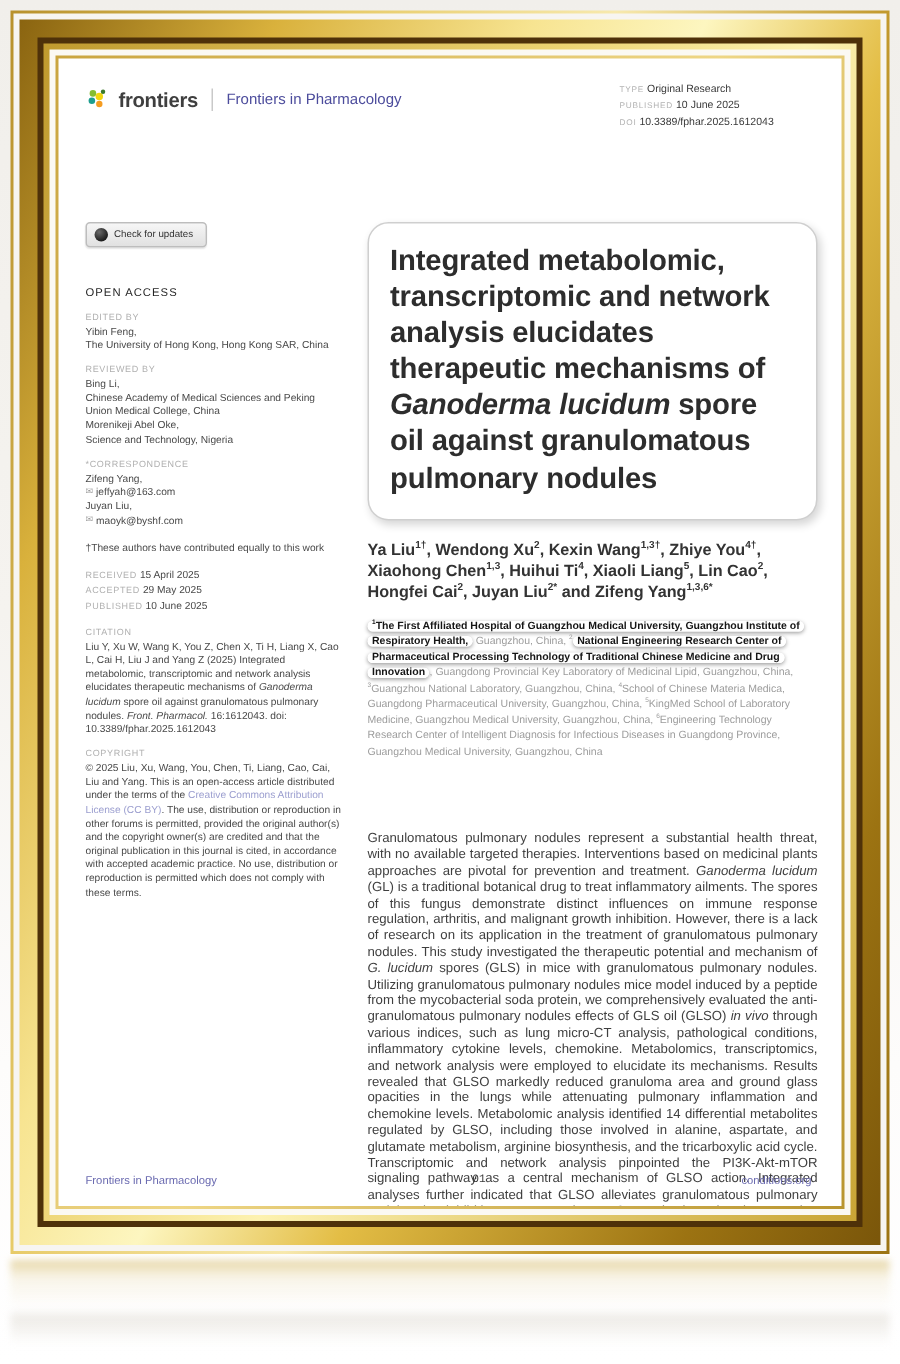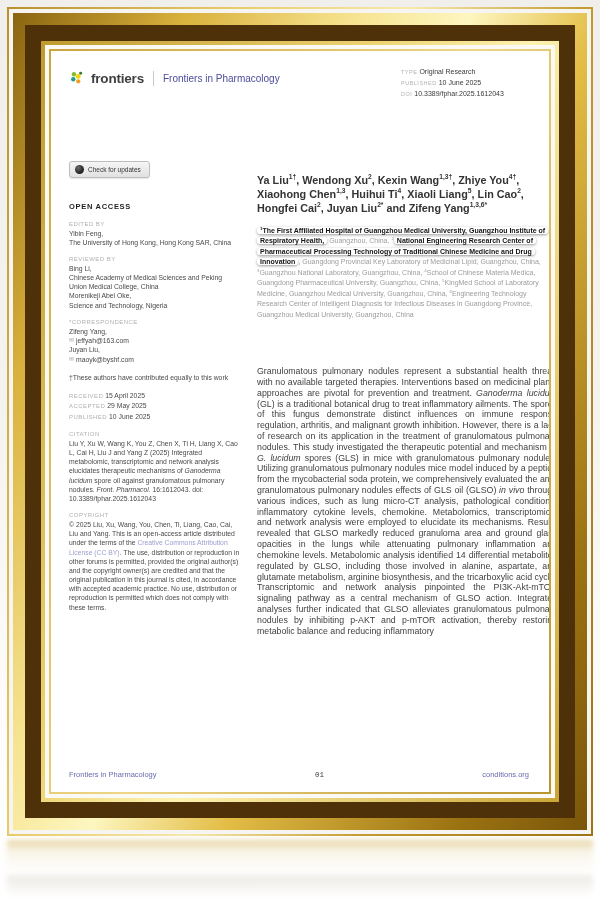--- a/index.html
+++ b/index.html
@@ -7,21 +7,21 @@
   body { font-family:"Liberation Sans", sans-serif; width:600px; }
 
   .scene { position:relative; width:600px; height:909px; overflow:hidden;
            background:linear-gradient(180deg,#f1efeb 0%,#f5f3ef 45%,#fdfcfb 78%,#ffffff 100%); }
 
   
   .frame { position:absolute; left:7px; top:7px; width:586px; height:829px; }
   .f1  { height:100%; padding:2px;  background:linear-gradient(105deg,#b8912c,#e8cc6a 28%,#f7e9ae 50%,#c39a2e 72%,#9c7414); }
   .f1g { height:100%; padding:4px;  background:#f7f5f1; }
   .f2  { height:100%; padding:12px; background:linear-gradient(115deg,#8a6410 0%,#d9b13c 18%,#f7e491 36%,#fdf6c0 48%,#e3bd45 62%,#9c7312 86%,#7a560a 100%); }
-  .f3  { height:100%; padding:16px;  background:#4e3109; }
+  .f3  { height:100%; padding:4px;  background:#4e3109; }
   .f4  { height:100%; padding:4px;  background:linear-gradient(115deg,#c09a2e,#ecd372 38%,#fdf2b0 56%,#c9a535 100%); }
   .f5  { height:100%; padding:4px;  background:#fbf9f3; }
   .f6  { height:100%; padding:2px;  background:linear-gradient(115deg,#caa53f,#eed685 50%,#b9952f); }
   .page{ height:100%; background:#ffffff; position:relative; overflow:hidden; }
 
   .reflection { position:absolute; left:7px; width:586px; top:840px; height:62px; filter:blur(2.5px);
     background:linear-gradient(180deg, rgba(216,189,110,.6) 0%, rgba(243,236,214,.5) 20%,
       rgba(255,255,255,0) 52%, rgba(226,222,214,.55) 62%, rgba(255,255,255,0) 92%); }
 
   
@@ -39,21 +39,21 @@
   .cols { display:flex; gap:16px; margin-top:60px; }
   .sidebar { width:172px; flex:none; }
   .main { width:300px; flex:none; }
 
   
   .check-btn { display:inline-flex; align-items:center; gap:4px; background:linear-gradient(#f6f6f6,#e1e1e1);
     border:1px solid #bdbdbd; border-radius:3px; padding:3px 8px 3px 5px; font-size:6.5px; color:#333;
     box-shadow:0 1px 1px rgba(0,0,0,.1); cursor:pointer; }
   .crossmark { width:9px; height:9px; border-radius:50%;
     background:radial-gradient(circle at 35% 30%, #6a6a6a, #1e1e1e 70%); }
-  .oa { font-size:7.5px; font-weight:bold; letter-spacing:.7px; color:#1f1f1f; margin:24px 0 10px; }
+  .oa { font-size:7.5px; font-weight:normal; letter-spacing:.7px; color:#1f1f1f; margin:24px 0 10px; }
   .sec { margin-bottom:9px; }
   .sec-label { font-size:6px; color:#b0b0b0; letter-spacing:.45px; margin-bottom:2px; }
   .sec-body { font-size:6.8px; color:#494949; line-height:1.35; }
   .pre { white-space:pre-line; }
   .mail-line { display:flex; align-items:center; gap:2px; font-size:6.8px; color:#494949; line-height:1.4; }
   .mail-icon { font-size:6px; color:#9a9a9a; }
   .date-row { font-size:6.8px; color:#494949; line-height:1.5; }
   .date-row .sec-label { display:inline; margin-right:2px; }
   .cc-link { color:#9b9ecf; cursor:pointer; }
   sup { font-size:62%; line-height:0; }
@@ -161,20 +161,23 @@
                 <div class="sec-body">Liu Y, Xu W, Wang K, You Z, Chen X, Ti H, Liang X, Cao L, Cai H, Liu J and Yang Z (2025) Integrated metabolomic, transcriptomic and network analysis elucidates therapeutic mechanisms of <i>Ganoderma lucidum</i> spore oil against granulomatous pulmonary nodules. <i>Front. Pharmacol.</i> 16:1612043. doi: 10.3389/fphar.2025.1612043</div>
               </div>
 
               <div class="sec">
                 <div class="sec-label">COPYRIGHT</div>
                 <div class="sec-body"><span>© 2025 Liu, Xu, Wang, You, Chen, Ti, Liang, Cao, Cai, Liu and Yang. This is an open-access article distributed under the terms of the </span><span class="cc-link">Creative Commons Attribution License (CC BY)</span><span>. The use, distribution or reproduction in other forums is permitted, provided the original author(s) and the copyright owner(s) are credited and that the original publication in this journal is cited, in accordance with accepted academic practice. No use, distribution or reproduction is permitted which does not comply with these terms.</span></div>
               </div>
             </div>
 
             <div class="main">
+              <div class="title-box">
+                <div class="title">Integrated metabolomic, transcriptomic and network analysis elucidates therapeutic mechanisms of <i>Ganoderma lucidum</i> spore oil against granulomatous pulmonary nodules</div>
+              </div>
               <div class="authors">Ya Liu<sup>1†</sup>, Wendong Xu<sup>2</sup>, Kexin Wang<sup>1,3†</sup>, Zhiye You<sup>4†</sup>, Xiaohong Chen<sup>1,3</sup>, Huihui Ti<sup>4</sup>, Xiaoli Liang<sup>5</sup>, Lin Cao<sup>2</sup>, Hongfei Cai<sup>2</sup>, Juyan Liu<sup>2*</sup> and Zifeng Yang<sup>1,3,6*</sup></div>
               <div class="affils"><span class="hl"><sup>1</sup>The First Affiliated Hospital of Guangzhou Medical University, Guangzhou Institute of Respiratory Health,</span><span> Guangzhou, China, <sup>2</sup></span><span class="hl">National Engineering Research Center of Pharmaceutical Processing Technology of Traditional Chinese Medicine and Drug Innovation</span><span>, Guangdong Provincial Key Laboratory of Medicinal Lipid, Guangzhou, China, <sup>3</sup>Guangzhou National Laboratory, Guangzhou, China, <sup>4</sup>School of Chinese Materia Medica, Guangdong Pharmaceutical University, Guangzhou, China, <sup>5</sup>KingMed School of Laboratory Medicine, Guangzhou Medical University, Guangzhou, China, <sup>6</sup>Engineering Technology Research Center of Intelligent Diagnosis for Infectious Diseases in Guangdong Province, Guangzhou Medical University, Guangzhou, China</span></div>
               <div class="abstract">Granulomatous pulmonary nodules represent a substantial health threat, with no available targeted therapies. Interventions based on medicinal plants approaches are pivotal for prevention and treatment. <i>Ganoderma lucidum</i> (GL) is a traditional botanical drug to treat inflammatory ailments. The spores of this fungus demonstrate distinct influences on immune response regulation, arthritis, and malignant growth inhibition. However, there is a lack of research on its application in the treatment of granulomatous pulmonary nodules. This study investigated the therapeutic potential and mechanism of <i>G. lucidum</i> spores (GLS) in mice with granulomatous pulmonary nodules. Utilizing granulomatous pulmonary nodules mice model induced by a peptide from the mycobacterial soda protein, we comprehensively evaluated the anti-granulomatous pulmonary nodules effects of GLS oil (GLSO) <i>in vivo</i> through various indices, such as lung micro-CT analysis, pathological conditions, inflammatory cytokine levels, chemokine. Metabolomics, transcriptomics, and network analysis were employed to elucidate its mechanisms. Results revealed that GLSO markedly reduced granuloma area and ground glass opacities in the lungs while attenuating pulmonary inflammation and chemokine levels. Metabolomic analysis identified 14 differential metabolites regulated by GLSO, including those involved in alanine, aspartate, and glutamate metabolism, arginine biosynthesis, and the tricarboxylic acid cycle. Transcriptomic and network analysis pinpointed the PI3K-Akt-mTOR signaling pathway as a central mechanism of GLSO action. Integrated analyses further indicated that GLSO alleviates granulomatous pulmonary nodules by inhibiting p-AKT and p-mTOR activation, thereby restoring metabolic balance and reducing inflammatory</div>
             </div>
           </div>
 
           <div class="footer">
             <span class="lnk">Frontiers in Pharmacology</span>
             <span class="pg">01</span>
             <span class="lnk">conditions.org</span>

